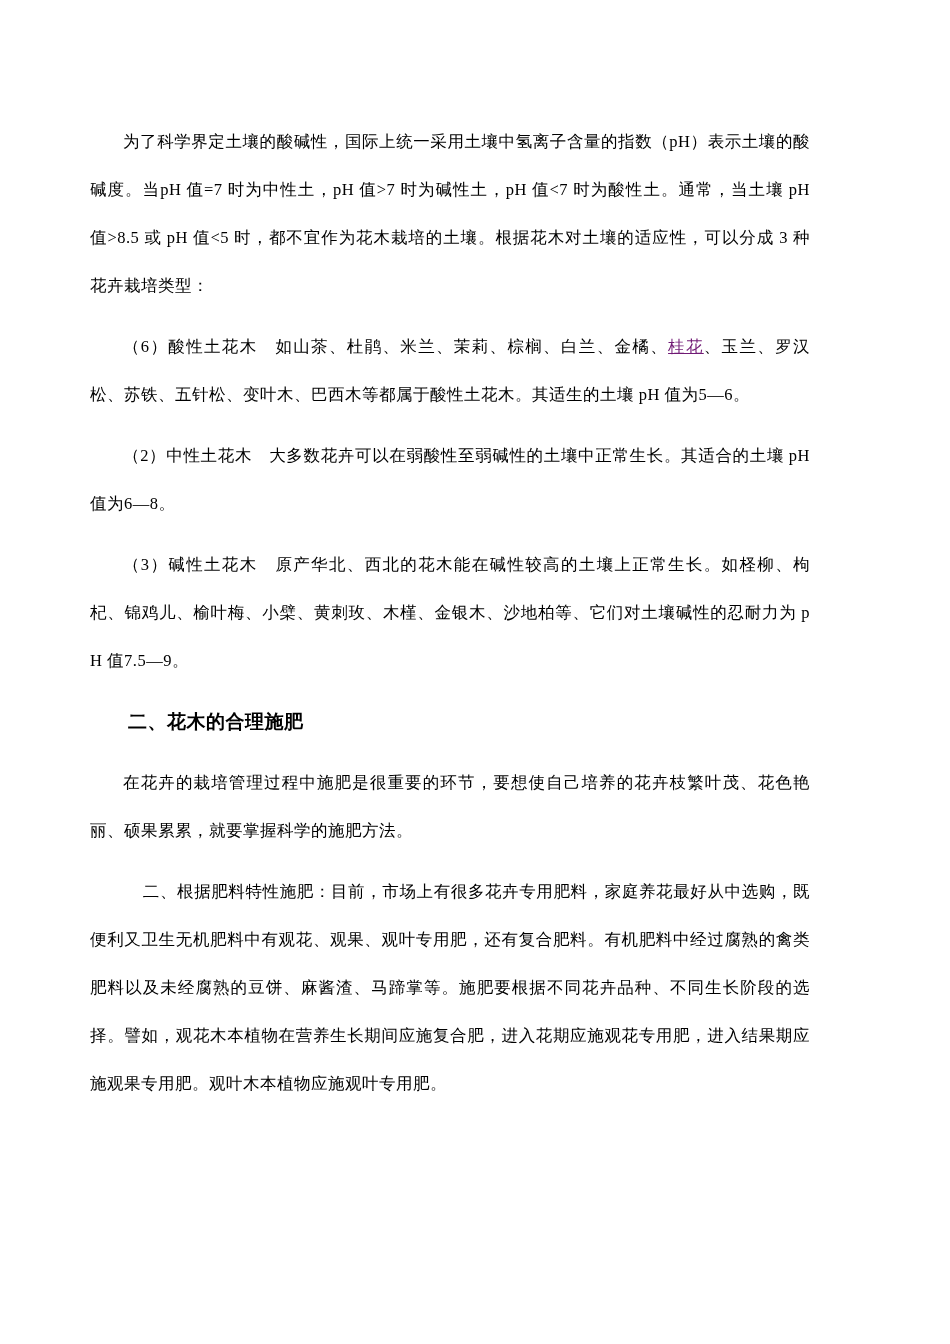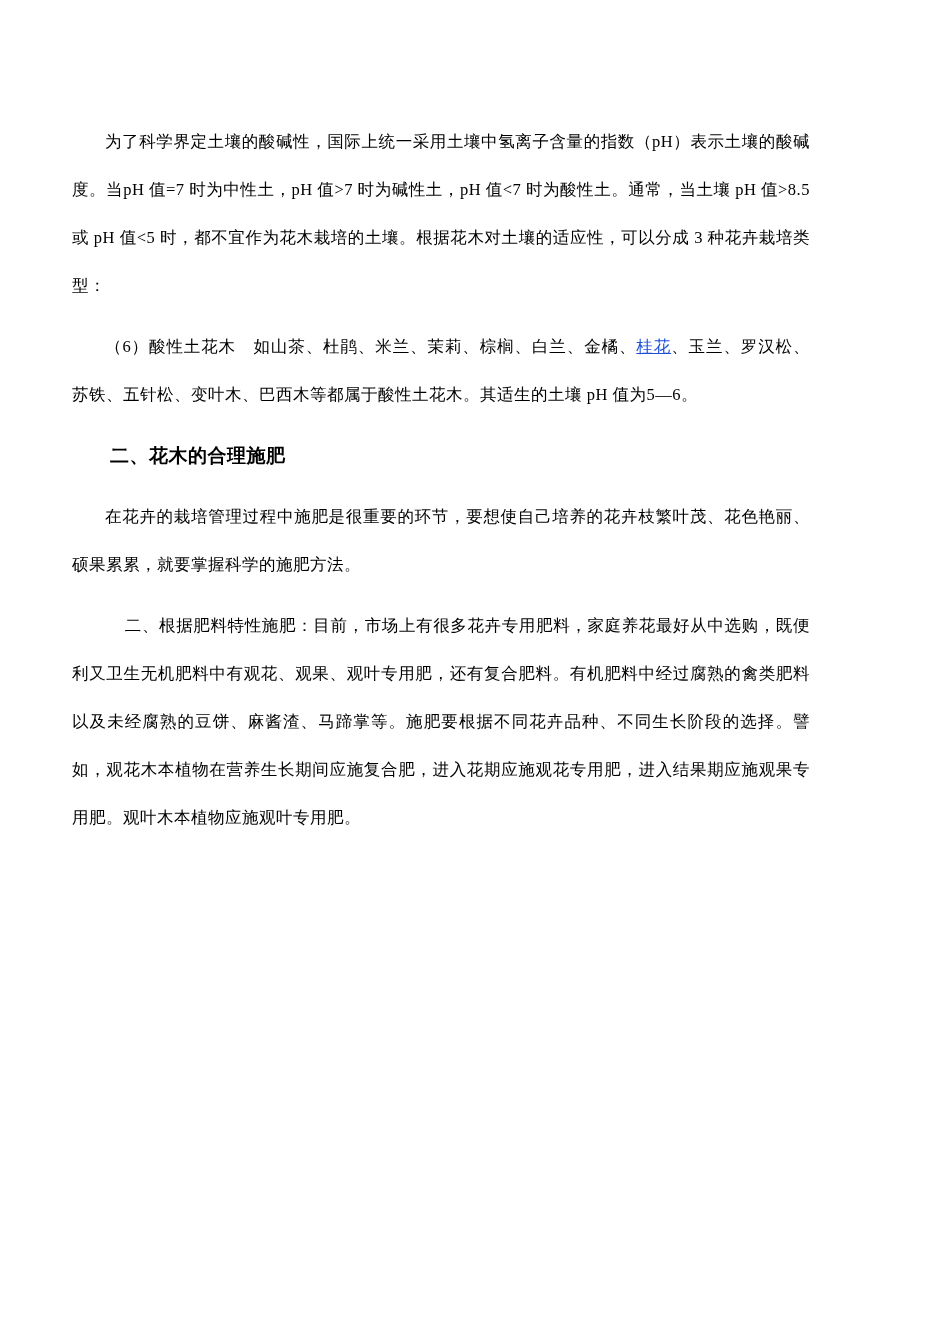--- a/index.html
+++ b/index.html
@@ -11,56 +11,58 @@
   body {
     width: 950px;
     height: 1344px;
     overflow: hidden;
     font-family: "Liberation Serif", "DejaVu Serif", serif;
     color: #000000;
   }
   .page {
     width: 950px;
     height: 1344px;
-    padding: 118px 140px 40px 72px;
+    padding: 118px 140px 40px 90px;
     background: #ffffff;
   }
   .page p {
     margin: 0 0 13px 0;
     font-size: 16.5px;
     line-height: 48px;
     text-align: justify;
     text-indent: 2em;
     letter-spacing: 0.5px;
     word-break: break-all;
   }
   p.indent-3 {
     text-indent: 3.2em;
   }
   p.heading {
     font-weight: bold;
     font-family: "Liberation Sans", "DejaVu Sans", sans-serif;
     font-size: 19px;
   }
   a.inline-link {
-    color: #1d4ed8;
+    color: #701a75;
     text-decoration: underline;
     cursor: pointer;
   }
 </style>
 </head>
 <body>
 
 <div class="page">
 
   <p>为了科学界定土壤的酸碱性，国际上统一采用土壤中氢离子含量的指数（pH）表示土壤的酸碱度。当pH 值=7 时为中性土，pH 值&gt;7 时为碱性土，pH 值&lt;7 时为酸性土。通常，当土壤 pH 值&gt;8.5 或 pH 值&lt;5 时，都不宜作为花木栽培的土壤。根据花木对土壤的适应性，可以分成 3 种花卉栽培类型：</p>
 
   <p><span>（6）酸性土花木　如山茶、杜鹃、米兰、茉莉、棕榈、白兰、金橘、</span><a class="inline-link">桂花</a><span>、玉兰、罗汉松、苏铁、五针松、变叶木、巴西木等都属于酸性土花木。其适生的土壤 pH 值为5—6。</span></p>
 
+  <p>（2）中性土花木　大多数花卉可以在弱酸性至弱碱性的土壤中正常生长。其适合的土壤 pH 值为6—8。</p>
 
+  <p>（3）碱性土花木　原产华北、西北的花木能在碱性较高的土壤上正常生长。如柽柳、枸杞、锦鸡儿、榆叶梅、小檗、黄刺玫、木槿、金银木、沙地柏等、它们对土壤碱性的忍耐力为 pH 值7.5—9。</p>
 
   <p class="heading">二、花木的合理施肥</p>
 
   <p>在花卉的栽培管理过程中施肥是很重要的环节，要想使自己培养的花卉枝繁叶茂、花色艳丽、硕果累累，就要掌握科学的施肥方法。</p>
 
 
   <p class="indent-3">二、根据肥料特性施肥：目前，市场上有很多花卉专用肥料，家庭养花最好从中选购，既便利又卫生无机肥料中有观花、观果、观叶专用肥，还有复合肥料。有机肥料中经过腐熟的禽类肥料以及未经腐熟的豆饼、麻酱渣、马蹄掌等。施肥要根据不同花卉品种、不同生长阶段的选择。譬如，观花木本植物在营养生长期间应施复合肥，进入花期应施观花专用肥，进入结果期应施观果专用肥。观叶木本植物应施观叶专用肥。</p>
 
 </div>
 

